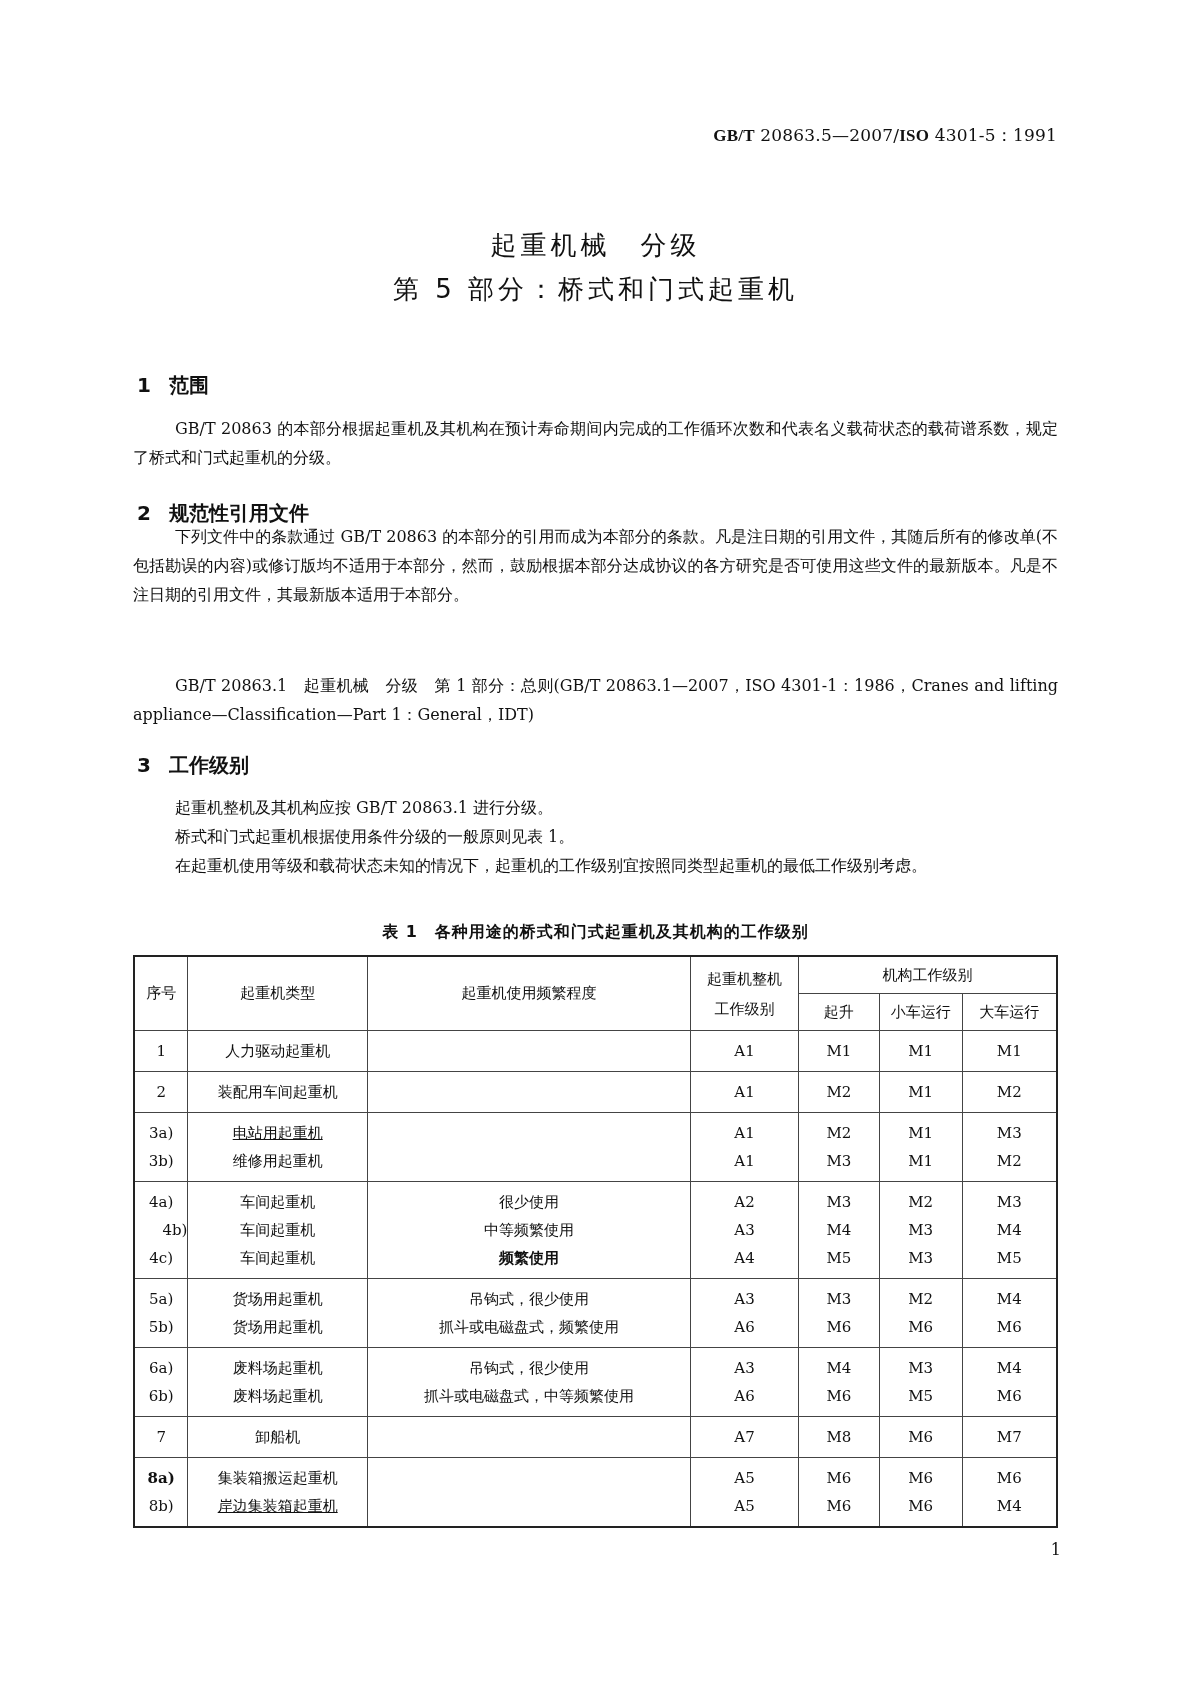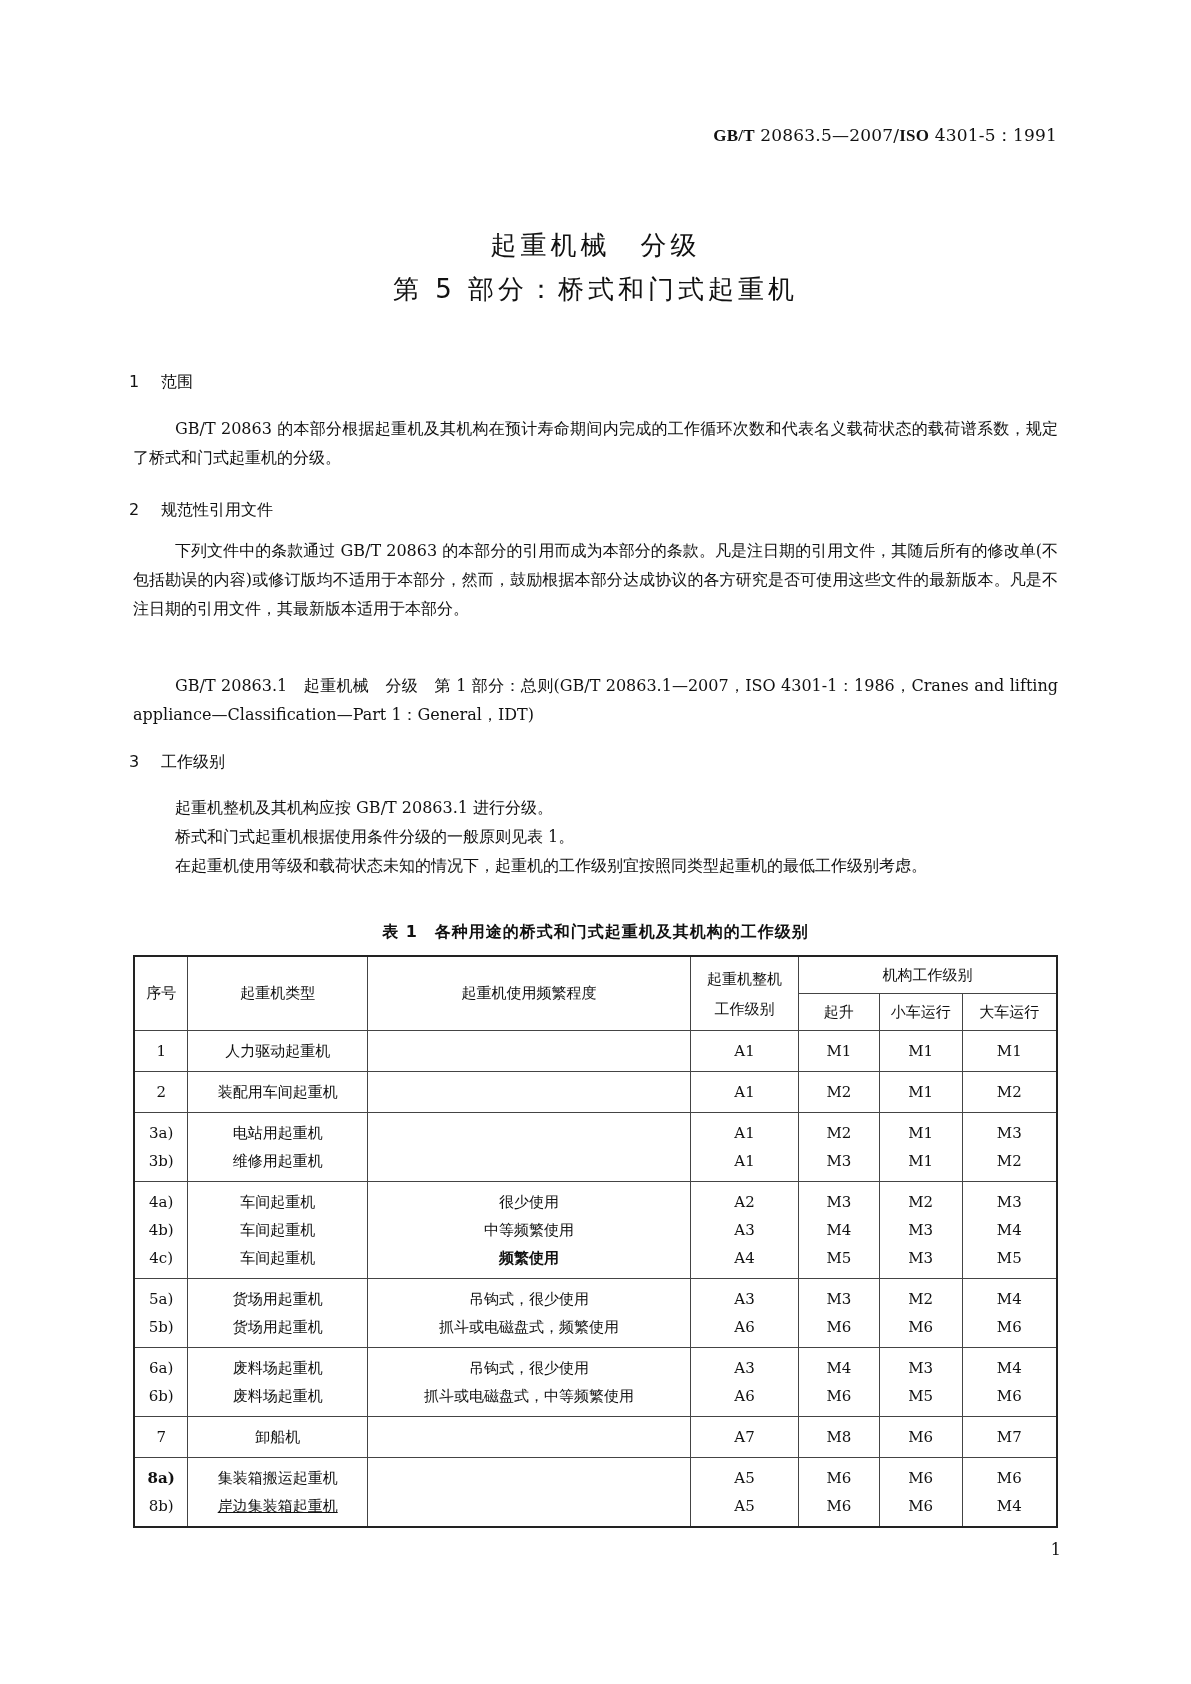--- a/index.html
+++ b/index.html
@@ -3,21 +3,21 @@
 <meta charset="utf-8">
 <style>
   html, body { margin: 0; padding: 0; background: #ffffff; }
   body { width: 1191px; height: 1684px; position: relative; overflow: hidden;
          font-family: "DejaVu Serif", "Liberation Serif", serif; color: #111; }
   .std-code { position: absolute; top: 124px; right: 134px; font-size: 17px; letter-spacing: 0.2px; }
   .std-code b { font-family: "Liberation Serif", serif; font-weight: bold; }
   .title { position: absolute; left: 0; width: 100%; text-align: center;
            font-family: "DejaVu Sans", sans-serif; font-size: 26px; letter-spacing: 4px; color: #111; }
   .t1 { top: 228px; } .t2 { top: 272px; }
-  .sec { position: absolute; left: 129px; font-family: "DejaVu Sans", sans-serif; font-size: 16px; font-weight: normal; }
+  .sec { position: absolute; left: 137px; font-family: "DejaVu Sans", sans-serif; font-size: 20px; font-weight: bold; }
   .sec .num { display: inline-block; width: 32px; }
   .para { position: absolute; left: 133px; width: 925px; font-size: 16px; line-height: 29px; text-align: justify; }
   .indent { text-indent: 42px; }
   .caption { position: absolute; left: 0; width: 100%; top: 922px; text-align: center;
              font-family: "DejaVu Sans", sans-serif; font-weight: bold; font-size: 16px; letter-spacing: 1px; }
   table { position: absolute; left: 133px; top: 955px; width: 925px; border-collapse: collapse;
           font-size: 15px; }
   td, th { border: 1px solid #444; text-align: center; font-weight: normal; padding: 0; }
   table { border: 2px solid #222; }
   th { height: 36px; }
@@ -35,21 +35,21 @@
 <div class="title t2">第 5 部分：桥式和门式起重机</div>
 
 <div class="sec" style="top:372px">
   <span class="num">1</span><span>范围</span>
 </div>
 <div class="para indent" style="top:414px">GB/T 20863 的本部分根据起重机及其机构在预计寿命期间内完成的工作循环次数和代表名义载荷状态的载荷谱系数，规定了桥式和门式起重机的分级。</div>
 
 <div class="sec" style="top:500px">
   <span class="num">2</span><span>规范性引用文件</span>
 </div>
-<div class="para indent" style="top:536px">下列文件中的条款通过 GB/T 20863 的本部分的引用而成为本部分的条款。凡是注日期的引用文件，其随后所有的修改单(不包括勘误的内容)或修订版均不适用于本部分，然而，鼓励根据本部分达成协议的各方研究是否可使用这些文件的最新版本。凡是不注日期的引用文件，其最新版本适用于本部分。</div>
+<div class="para indent" style="top:522px">下列文件中的条款通过 GB/T 20863 的本部分的引用而成为本部分的条款。凡是注日期的引用文件，其随后所有的修改单(不包括勘误的内容)或修订版均不适用于本部分，然而，鼓励根据本部分达成协议的各方研究是否可使用这些文件的最新版本。凡是不注日期的引用文件，其最新版本适用于本部分。</div>
 <div class="para indent" style="top:671px">GB/T 20863.1　起重机械　分级　第 1 部分：总则(GB/T 20863.1—2007，ISO 4301-1：1986，Cranes and lifting appliance—Classification—Part 1：General，IDT)</div>
 
 <div class="sec" style="top:752px">
   <span class="num">3</span><span>工作级别</span>
 </div>
 <div class="para indent" style="top:793px">起重机整机及其机构应按 GB/T 20863.1 进行分级。</div>
 <div class="para indent" style="top:822px">桥式和门式起重机根据使用条件分级的一般原则见表 1。</div>
 <div class="para indent" style="top:851px">在起重机使用等级和载荷状态未知的情况下，起重机的工作级别宜按照同类型起重机的最低工作级别考虑。</div>
 
 <div class="caption">表 1　各种用途的桥式和门式起重机及其机构的工作级别</div>
@@ -127,21 +127,21 @@
         <td>
           <div style="min-height: 26px;">M2</div>
         </td>
       </tr>
       <tr class="grp">
         <td>
           <div style="min-height: 26px;">3a)</div>
           <div style="min-height: 26px;">3b)</div>
         </td>
         <td>
-          <div style="min-height: 26px;">电站用起重机</div>
+          <div style="min-height: 26px; text-decoration: underline;">电站用起重机</div>
           <div style="min-height: 26px;">维修用起重机</div>
         </td>
         <td>
           <div style="min-height: 26px;"></div>
           <div style="min-height: 26px;"></div>
         </td>
         <td>
           <div style="min-height: 26px;">A1</div>
           <div style="min-height: 26px;">A1</div>
         </td>
@@ -154,21 +154,21 @@
           <div style="min-height: 26px;">M1</div>
         </td>
         <td>
           <div style="min-height: 26px;">M3</div>
           <div style="min-height: 26px;">M2</div>
         </td>
       </tr>
       <tr class="grp">
         <td>
           <div style="min-height: 26px;">4a)</div>
-          <div style="min-height: 26px;">4b)</div>
+          <div style="min-height: 26px; text-align: right;">4b)</div>
           <div style="min-height: 26px;">4c)</div>
         </td>
         <td>
           <div style="min-height: 26px;">车间起重机</div>
           <div style="min-height: 26px;">车间起重机</div>
           <div style="min-height: 26px;">车间起重机</div>
         </td>
         <td>
           <div style="min-height: 26px;">很少使用</div>
           <div style="min-height: 26px;">中等频繁使用</div>

